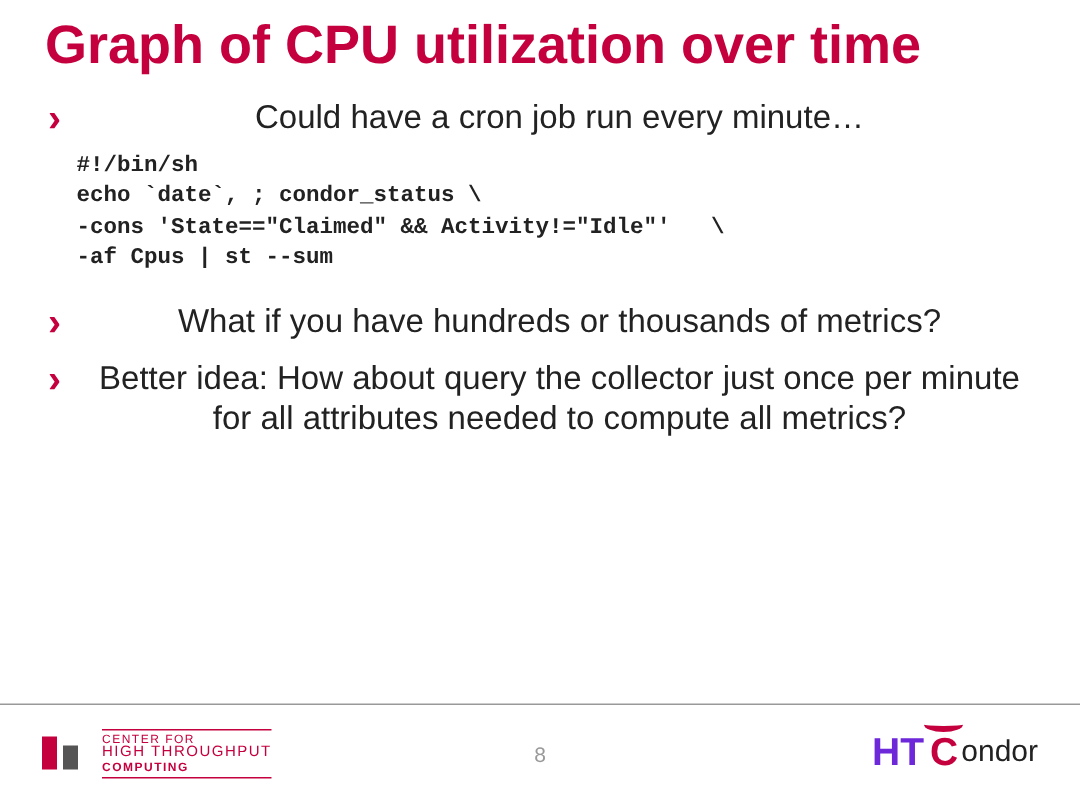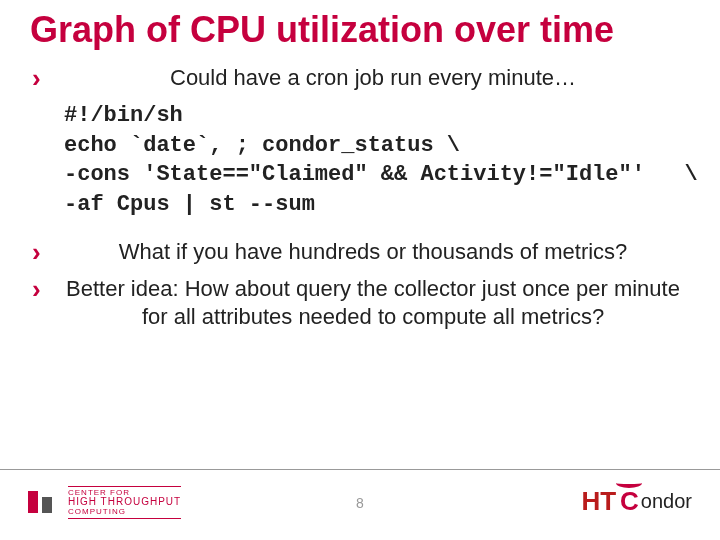--- a/index.html
+++ b/index.html
@@ -41,25 +41,25 @@
     content: "›";
     position: absolute;
     left: 2px;
     top: -2px;
     color: #c5003e;
     font-size: 26px;
     font-weight: bold;
   }
   .code {
     font-family: "Courier New", monospace;
-    font-size: 22px;
+    font-size: 15px;
     font-weight: bold;
     color: #222;
     white-space: pre;
-    margin: 4px 0 18px 34px;
+    margin: 4px 0 18px 21px;
     line-height: 1.35;
   }
   .footer {
     position: absolute;
     bottom: 11px;
     left: 0;
     right: 0;
     height: 60px;
     border-top: 1px solid #999;
   }
@@ -100,30 +100,30 @@
     font-size: 8px;
     color: #c5003e;
     line-height: 1.05;
     letter-spacing: 1px;
     border-top: 1px solid #c5003e;
     border-bottom: 1px solid #c5003e;
     padding: 2px 0;
   }
   .logo-left .txt .l1 { font-weight: normal; }
   .logo-left .txt .l2 { font-size: 10px; font-weight: normal; }
-  .logo-left .txt .l3 { font-weight: normal; }
+  .logo-left .txt .l3 { font-weight: bold; }
   .logo-right {
     position: absolute;
     right: 28px;
     bottom: 12px;
     display: flex;
     align-items: center;
     gap: 4px;
   }
-  .logo-right .ht { font-weight: bold; font-size: 26px; color: #b91c1c; text-align: right; }
+  .logo-right .ht { font-weight: bold; font-size: 26px; color: #6d28d9; text-align: right; }
   .logo-right .c { font-weight: bold; font-size: 26px; color: #c5003e; position: relative; }
   .logo-right .ondor { font-size: 20px; color: #222; font-weight: normal; margin-left: -2px; text-align: center; }
   .logo-right .swoosh {
     position: absolute;
     top: -8px;
     left: -4px;
     width: 26px;
     height: 10px;
     border-bottom: 4px solid #c5003e;
     border-radius: 0 0 50% 50%;

